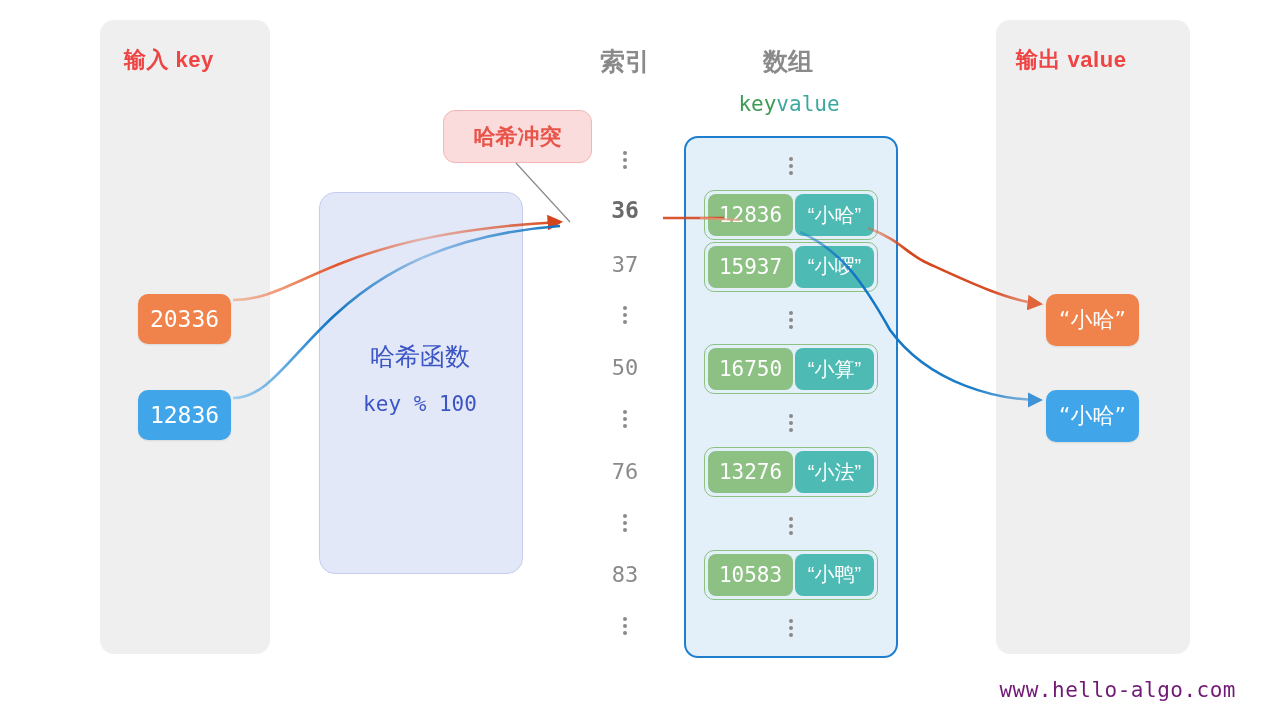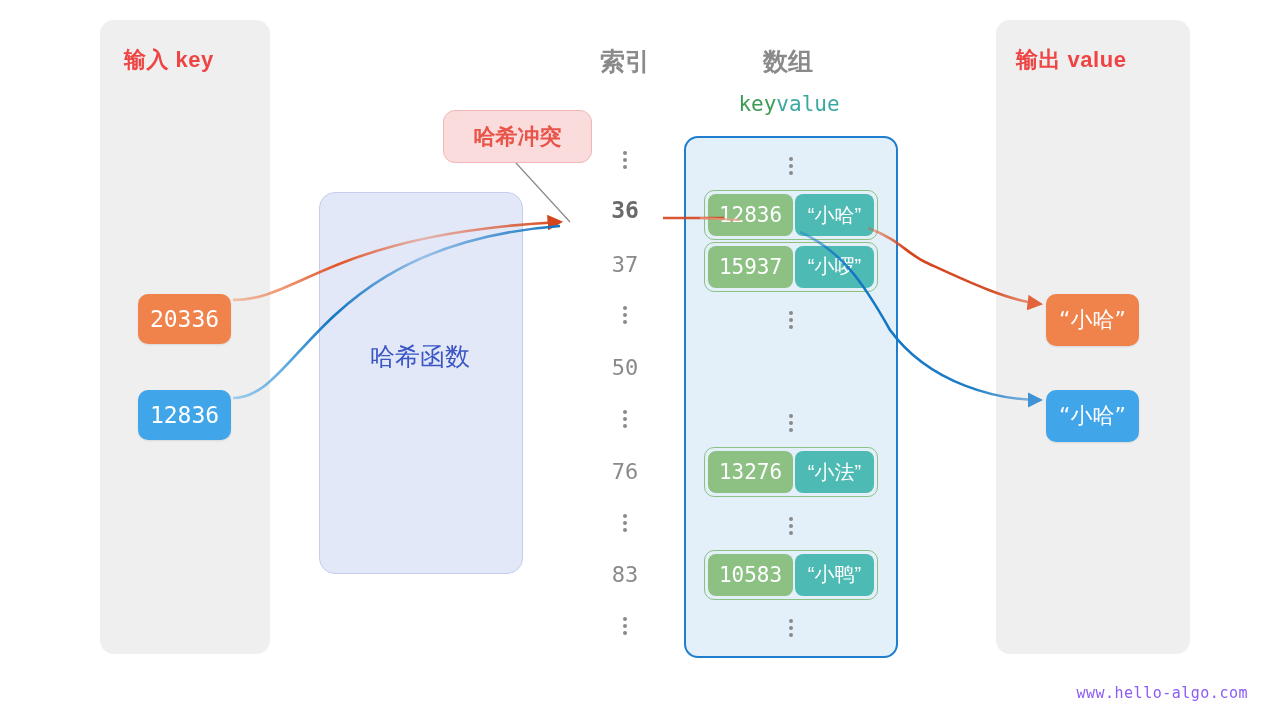--- a/index.html
+++ b/index.html
@@ -188,39 +188,40 @@
 
   
   #wires {
     position: absolute; left: 0; top: 0;
     width: 1280px; height: 720px;
     pointer-events: none;
   }
 
   
   #watermark {
-    position: absolute; right: 32px; bottom: 18px;
-    color: #8b5cf6; font-size: 15px;
+    position: absolute; right: 44px; bottom: 18px;
+    color: #701a75; font-size: 21px;
     font-family: "DejaVu Sans Mono", "Liberation Mono", monospace;
     letter-spacing: 0.5px;
   }
 </style>
 </head>
 <body>
 
 <div id="canvas">
 
   <div id="input-panel" class="side-panel"></div>
   <div id="output-panel" class="side-panel"></div>
 
   <div id="input-panel-title" class="panel-title">输入 key</div>
   <div id="output-panel-title" class="panel-title">输出 value</div>
 
   <div id="hash-box"></div>
   <div id="hash-title">哈希函数</div>
+  <div id="hash-formula">key % 100</div>
 
   <div id="collision-box">哈希冲突</div>
 
   <div id="index-header">索引</div>
   <div id="array-header">数组</div>
   <div id="kv-header">
     <span class="k">key</span>
     <span class="v">value</span>
   </div>
 
@@ -241,20 +242,24 @@
       <div class="arr-dots" style="top: 15.7px;"><span class="vdots"><i></i><i></i><i></i></span></div>
       <div class="entry" style="top: 52.1px;">
         <div class="kbox">12836</div>
         <div class="vbox">“小哈”</div>
       </div>
       <div class="entry" style="top: 103.5px;">
         <div class="kbox">15937</div>
         <div class="vbox">“小啰”</div>
       </div>
       <div class="arr-dots" style="top: 169.9px;"><span class="vdots"><i></i><i></i><i></i></span></div>
+      <div class="entry" style="top: 206.3px;">
+        <div class="kbox">16750</div>
+        <div class="vbox">“小算”</div>
+      </div>
       <div class="arr-dots" style="top: 272.7px;"><span class="vdots"><i></i><i></i><i></i></span></div>
       <div class="entry" style="top: 309.1px;">
         <div class="kbox">13276</div>
         <div class="vbox">“小法”</div>
       </div>
       <div class="arr-dots" style="top: 375.5px;"><span class="vdots"><i></i><i></i><i></i></span></div>
       <div class="entry" style="top: 411.9px;">
         <div class="kbox">10583</div>
         <div class="vbox">“小鸭”</div>
       </div>

